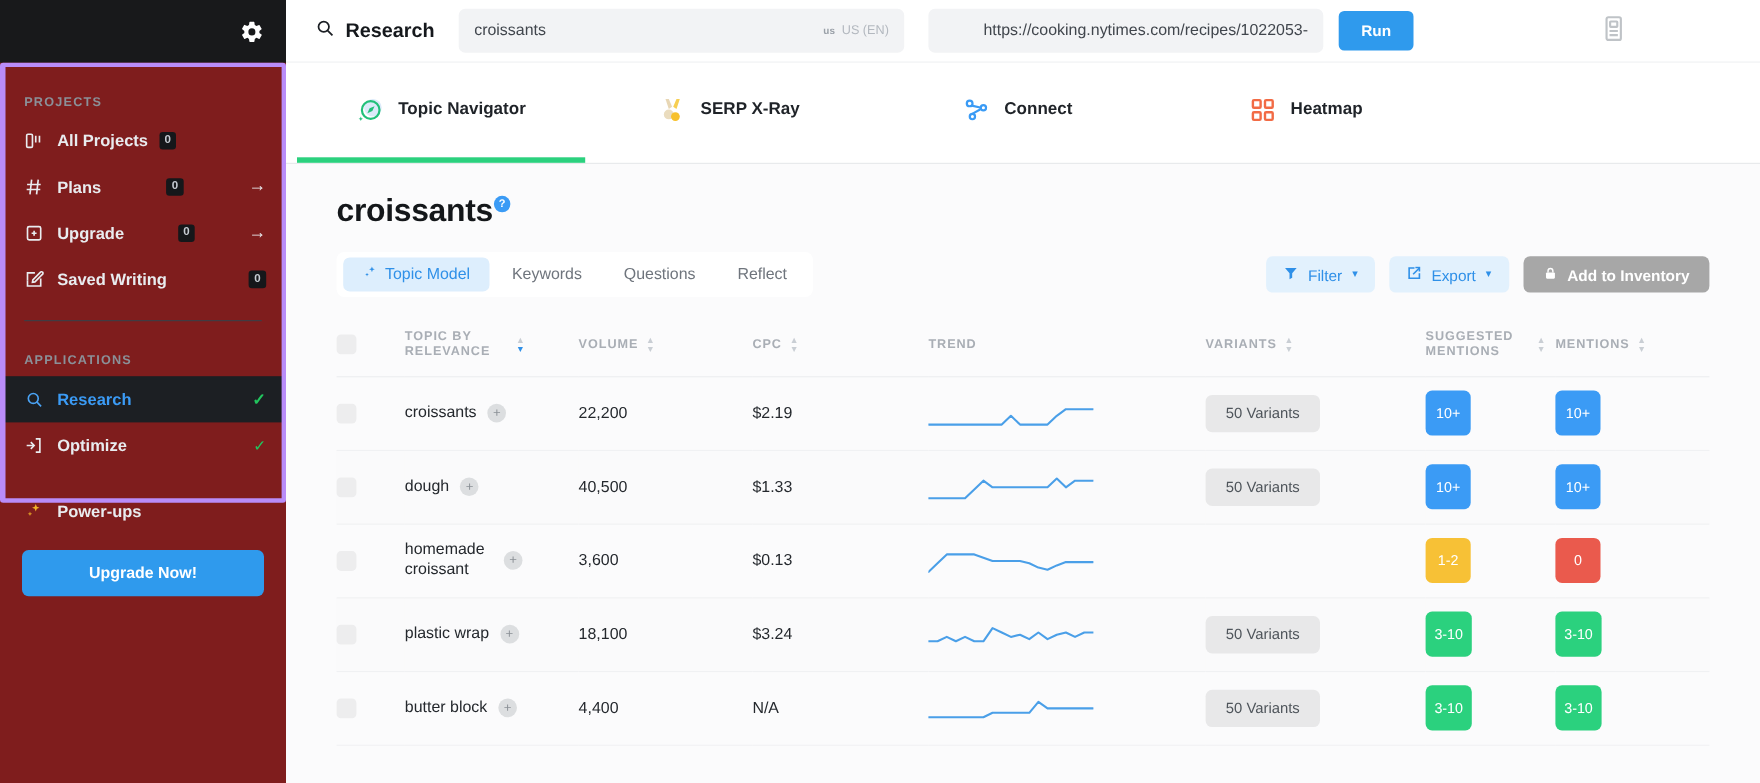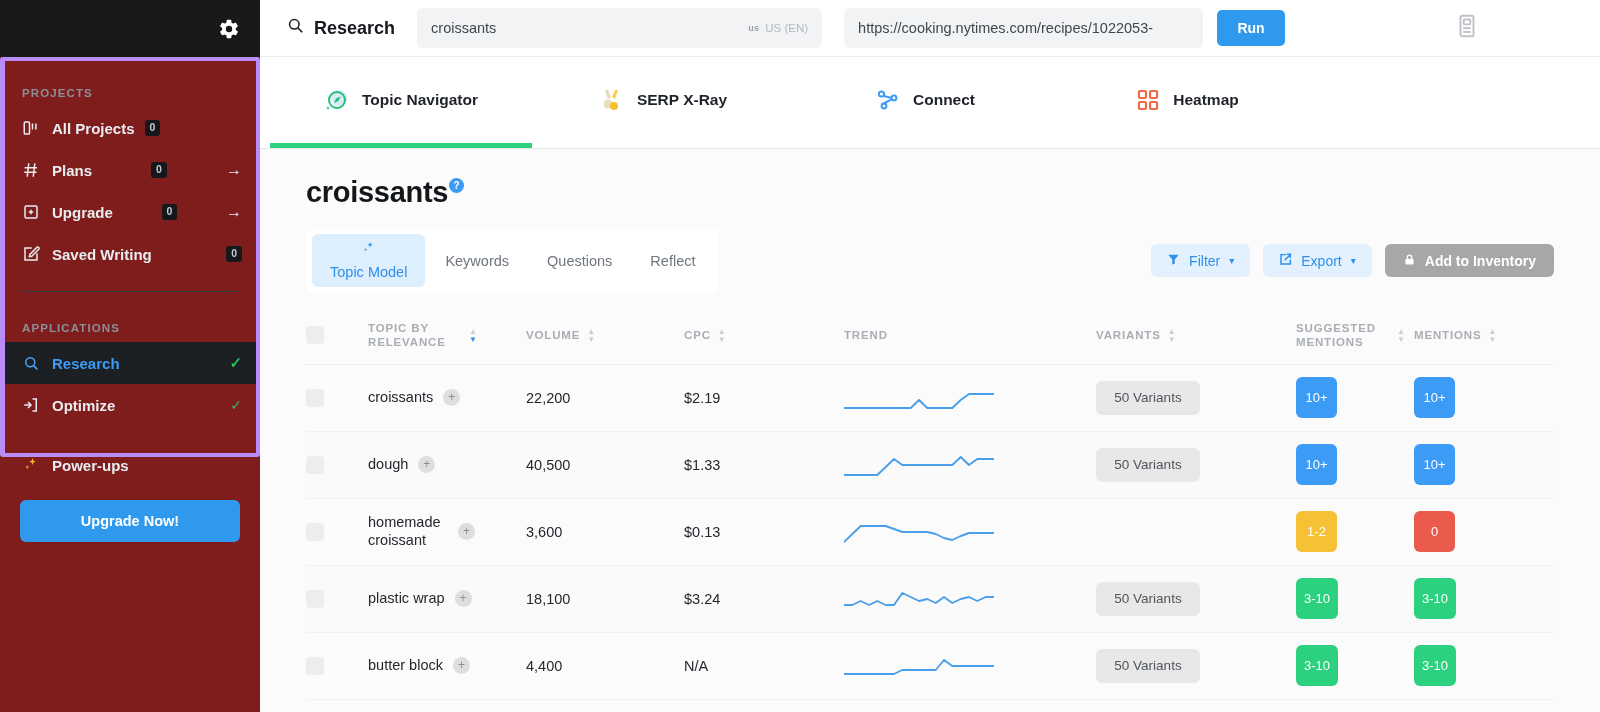--- a/index.html
+++ b/index.html
@@ -111,21 +111,21 @@
   }
   .kw-field .locale { margin-left: auto; display:flex; align-items:center; gap:6px; color:#b3b8bf; font-size:11.5px; }
   .kw-field .locale .flag { font-size: 9px; font-weight: bold; letter-spacing: .2px; color:#9aa0a8; }
   .url-field {
     margin-left: 22px;
     width: 359px; height: 40px;
     background: #f2f3f5; border-radius: 6px;
     display: flex; align-items: center;
     padding: 0 14px;
     font-size: 14.5px; color: #41464d;
-    overflow: hidden; white-space: nowrap;
+    overflow: hidden; white-space: nowrap; justify-content: flex-end;
   }
   .run-btn {
     margin-left: 14px;
     width: 68px; height: 36px;
     background: #2f9aed; color: #fff;
     border: none; border-radius: 5px;
     font-size: 14px; font-weight: bold;
     font-family: "Liberation Sans", sans-serif;
     cursor: pointer;
   }
@@ -170,21 +170,21 @@
     border-radius: 7px;
     padding: 5px 6px;
     gap: 2px;
   }
   .subtab {
     font-size: 14.5px; color: #6f757d;
     padding: 7px 18px; border-radius: 6px;
     cursor: pointer; white-space: nowrap;
     display: flex; align-items: center; gap: 7px;
   }
-  .subtab.active { background: #ddeefd; color: #2f90e8; font-weight: normal; flex-direction: column; }
+  .subtab.active { background: #ddeefd; color: #2f90e8; font-weight: normal; }
   .actions { margin-left: auto; display: flex; align-items: flex-start; gap: 13px; }
   .btn-lt {
     background: #e2f1fd; color: #2f90e8;
     border: none; border-radius: 6px;
     height: 33px; padding: 0 16px;
     display: flex; align-items: center; gap: 9px;
     font-size: 14px; font-family: "Liberation Sans", sans-serif;
     cursor: pointer;
   }
   .btn-grey {

